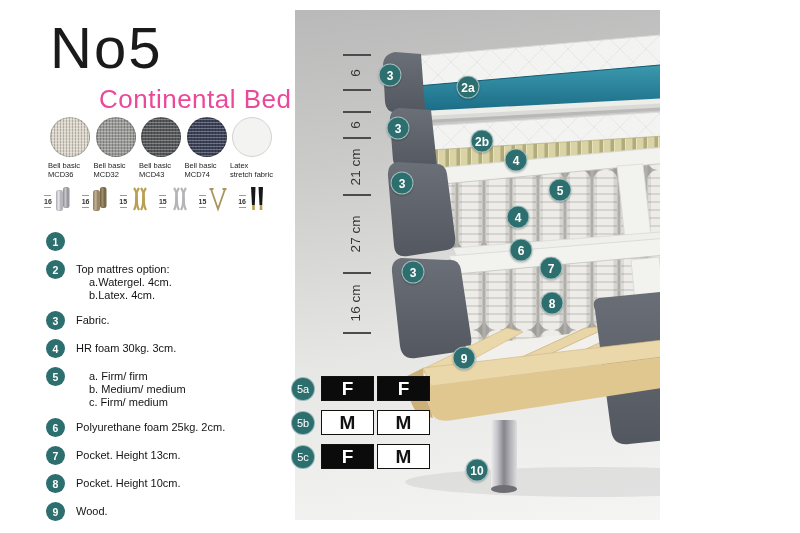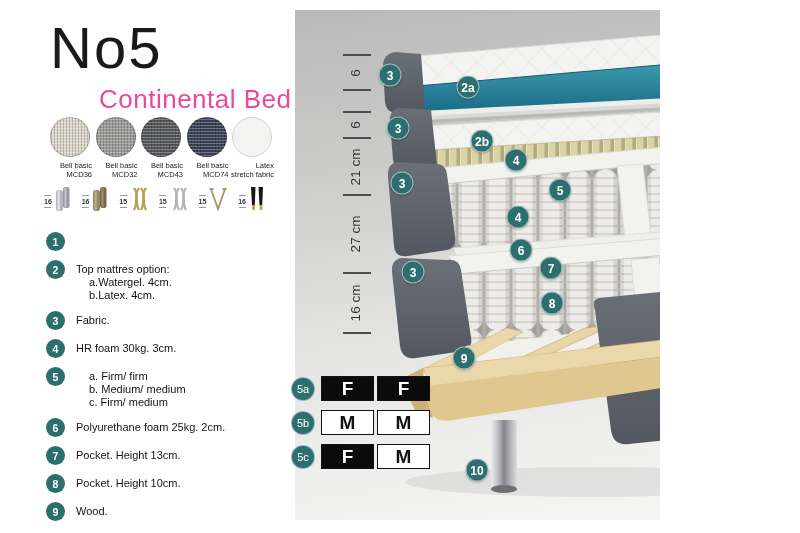--- a/index.html
+++ b/index.html
@@ -5,21 +5,21 @@
   html,body{margin:0;padding:0;background:#fff;}
   .page{position:relative;width:660px;height:533px;background:#fff;overflow:hidden;
         font-family:"Liberation Sans", sans-serif;}
   
   .title{position:absolute;left:50px;top:14px;font-size:58px;font-weight:100;
          letter-spacing:2px;color:#1a1a1a;}
   .subtitle{position:absolute;left:53px;top:84px;font-size:26px;font-weight:300;
             letter-spacing:.5px;color:#ec4899;margin-left:46px;}
   .swatches{position:absolute;left:48px;top:117px;width:226px;display:flex;
             justify-content:space-between;}
-  .swatch{width:44px;text-align:right;}
+  .swatch{width:44px;text-align:left;}
   .swatch-circle{width:38px;height:38px;border-radius:50%;margin:0 auto 4px;
      border:1px solid rgba(0,0,0,.18);
      background-image:repeating-linear-gradient(0deg, rgba(255,255,255,.28) 0 1px, transparent 1px 3px),
                       repeating-linear-gradient(90deg, rgba(0,0,0,.20) 0 1px, transparent 1px 3px);}
   .swatch-circle.plain{background-image:none;border:1px solid #d3d3d3;}
   .swatch-line1,.swatch-line2{font-size:7.5px;line-height:9px;color:#1c1c1c;}
   .legs{position:absolute;left:44px;top:186px;width:222px;display:flex;
         justify-content:space-between;align-items:center;}
   .leg-item{display:flex;align-items:center;gap:2px;}
   .leg-measure{display:flex;flex-direction:column;align-items:center;gap:2px;}

